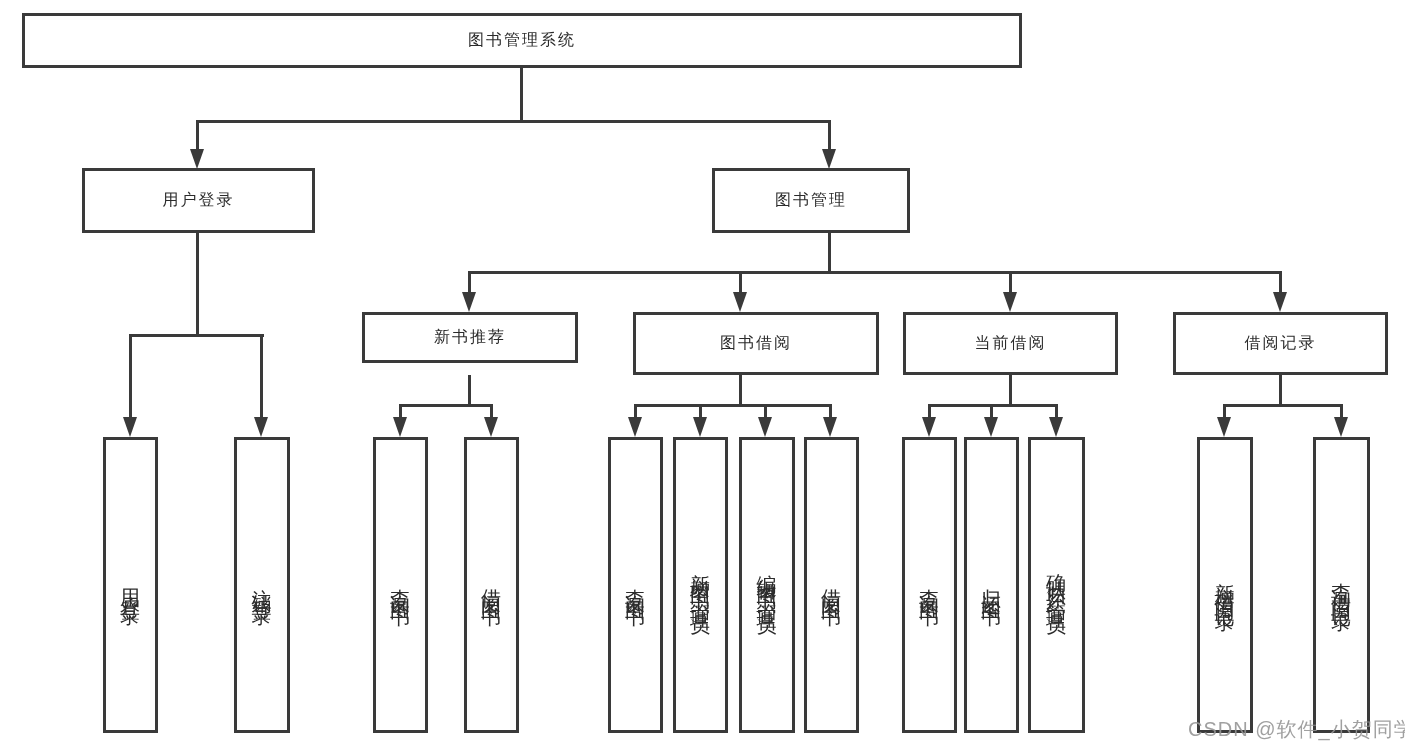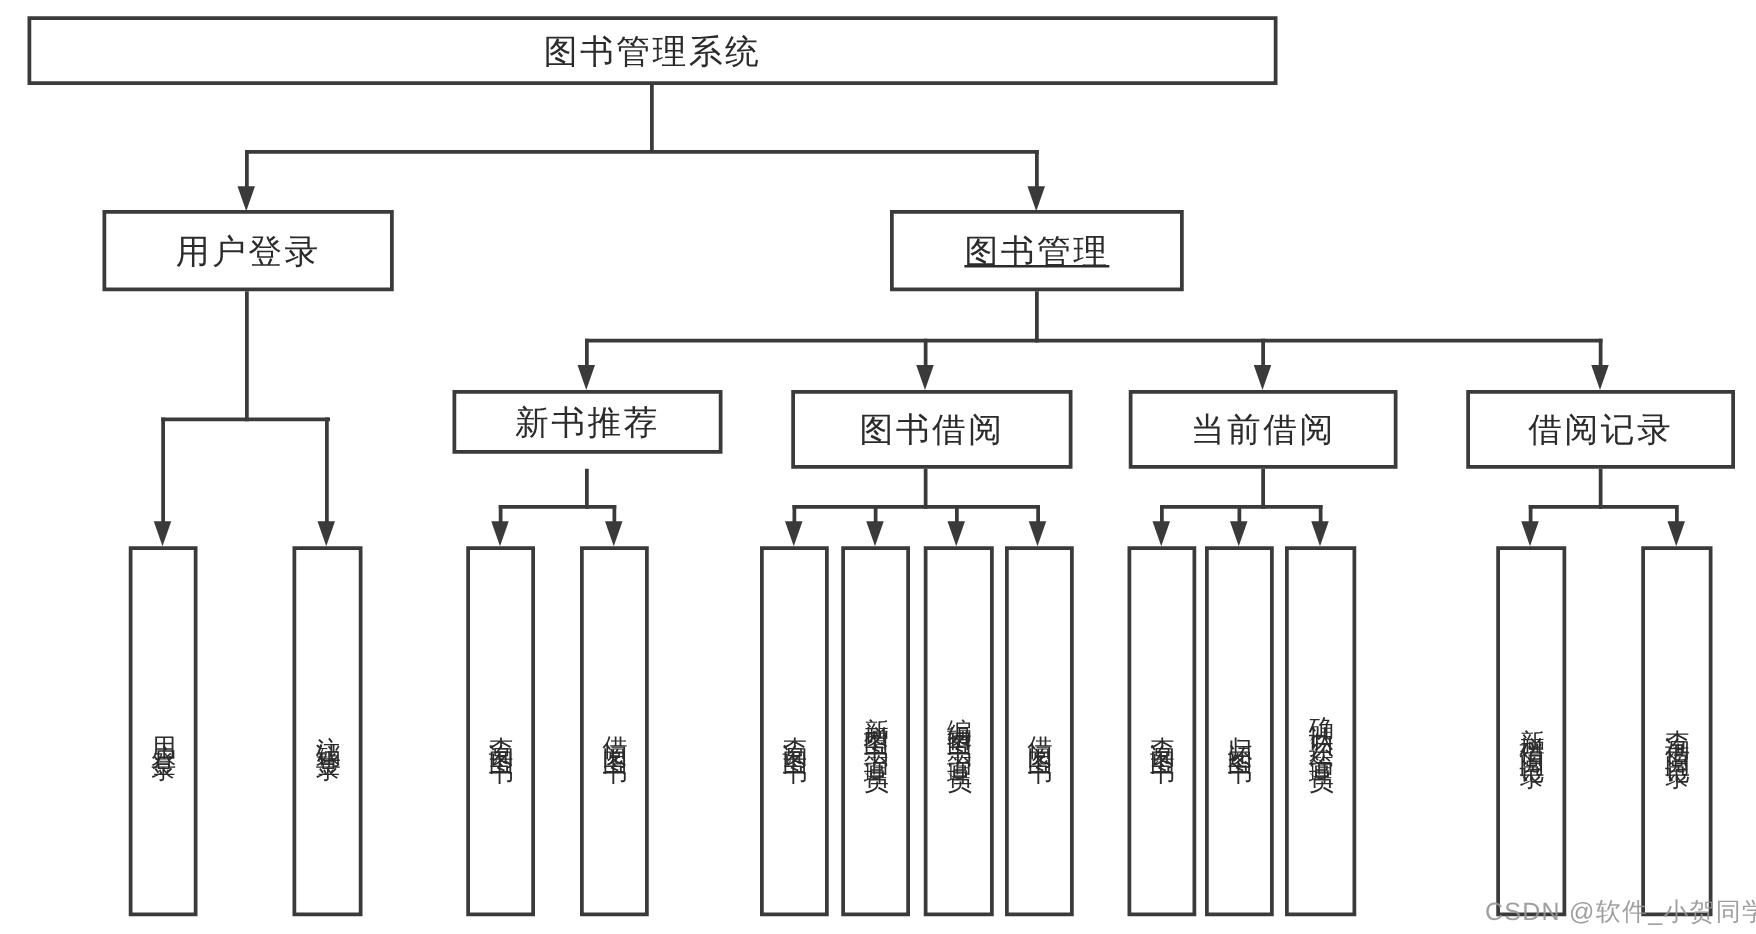--- a/index.html
+++ b/index.html
@@ -13,21 +13,21 @@
   .box{
     position:absolute;
     box-sizing:border-box;
     border:3px solid #3a3a3a;
     background:#ffffff;
     display:flex;
     align-items:center;
     justify-content:center;
     color:#2b2b2b;
   }
-  .box.h{font-size:27px;letter-spacing:2px;}
+  .box.h{font-size:16px;letter-spacing:2px;}
   .box.v span{
     writing-mode:vertical-rl;
     text-orientation:mixed;
     font-size:20px;
     letter-spacing:6px;
     line-height:1.1;
     white-space:nowrap;
   }
   .vline,.hline{position:absolute;background:#3a3a3a;}
   .vline{width:3px;}
@@ -60,21 +60,21 @@
   <div class="vline" style="left:520px;top:68px;height:52px;"></div>
   <div class="hline" style="left:196px;top:120px;width:635px;"></div>
   <div class="vline" style="left:196px;top:120px;height:31px;"></div>
   <div class="ah" style="left:190px;top:149px;"></div>
   <div class="vline" style="left:828px;top:120px;height:31px;"></div>
   <div class="ah" style="left:822px;top:149px;"></div>
 
   <div class="box h" style="left:82px;top:168px;width:233px;height:65px;">
     <span>用户登录</span>
   </div>
-  <div class="box h" style="left:712px;top:168px;width:235px;height:65px;text-decoration:underline;">
+  <div class="box h" style="left:712px;top:168px;width:198px;height:65px;">
     <span>图书管理</span>
   </div>
 
   <div class="vline" style="left:196px;top:233px;height:104px;"></div>
   <div class="hline" style="left:129px;top:334px;width:135px;"></div>
   <div class="vline" style="left:129px;top:334px;height:85px;"></div>
   <div class="ah" style="left:123px;top:417px;"></div>
   <div class="vline" style="left:260px;top:334px;height:85px;"></div>
   <div class="ah" style="left:254px;top:417px;"></div>
 
@@ -85,21 +85,21 @@
   <div class="vline" style="left:739px;top:271px;height:23px;"></div>
   <div class="ah" style="left:733px;top:292px;"></div>
   <div class="vline" style="left:1009px;top:271px;height:23px;"></div>
   <div class="ah" style="left:1003px;top:292px;"></div>
   <div class="vline" style="left:1279px;top:271px;height:23px;"></div>
   <div class="ah" style="left:1273px;top:292px;"></div>
 
   <div class="box h" style="left:362px;top:312px;width:216px;height:51px;">
     <span>新书推荐</span>
   </div>
-  <div class="box h" style="left:633px;top:312px;width:225px;height:63px;">
+  <div class="box h" style="left:633px;top:312px;width:246px;height:63px;">
     <span>图书借阅</span>
   </div>
   <div class="box h" style="left:903px;top:312px;width:215px;height:63px;">
     <span>当前借阅</span>
   </div>
   <div class="box h" style="left:1173px;top:312px;width:215px;height:63px;">
     <span>借阅记录</span>
   </div>
 
   <div class="vline" style="left:468px;top:375px;height:32px;"></div>

